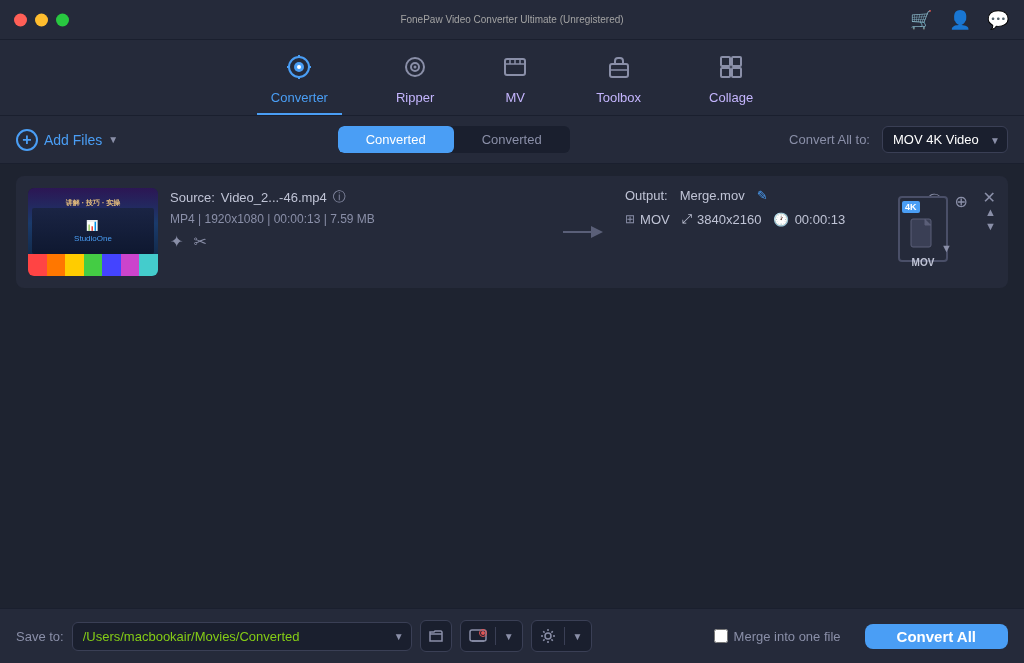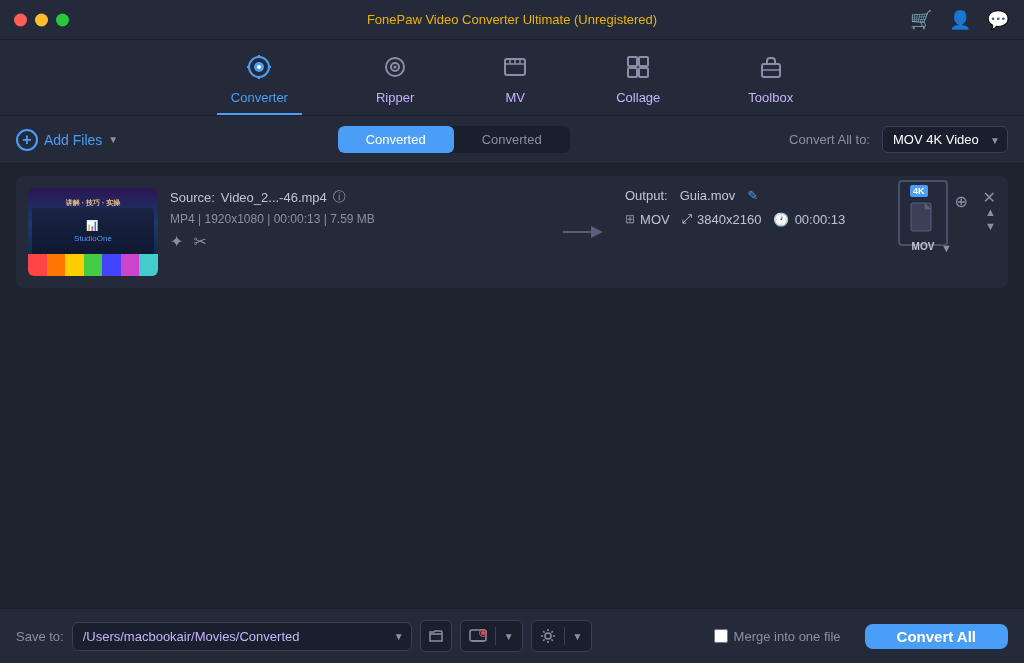--- a/index.html
+++ b/index.html
@@ -33,43 +33,43 @@
     }
     .traffic-light {
       width: 13px;
       height: 13px;
       border-radius: 50%;
     }
     .tl-red { background: #ff5f57; }
     .tl-yellow { background: #ffbd2e; }
     .tl-green { background: #28c840; }
     #app-title {
-      color: #eab308;
-      font-size: 13px;
+      color: #a3a3a3;
+      font-size: 10px;
     }
     #header-icons {
       position: absolute;
       right: 14px;
       top: 50%;
       transform: translateY(-50%);
       display: flex;
       gap: 16px;
       color: #8a8fa8;
     }
     #header-icons span {
       font-size: 18px;
       cursor: pointer;
     }
 
     
     #nav {
       background: #252a3a;
       display: flex;
       justify-content: center;
-      gap: 60px;
+      gap: 40px;
       padding: 8px 0 0 0;
       border-bottom: 1px solid #1a1f2e;
     }
     .nav-item {
       display: flex;
       flex-direction: column;
       align-items: center;
       gap: 4px;
       padding: 6px 14px 8px;
       cursor: pointer;
@@ -377,31 +377,31 @@
     .dropdown-badge::after {
       content: '▼';
       font-size: 9px;
       color: #8a8fa8;
     }
 
     
     .format-thumb {
       position: absolute;
       right: 60px;
-      top: 4px;
+      top: 20px;
       width: 50px;
       height: 66px;
       border: 2px solid #4a4f68;
       border-radius: 4px;
       background: #252a3a;
       display: flex;
       flex-direction: column;
       align-items: center;
       justify-content: flex-start;
-      padding: 3px 10px;
+      padding: 3px 2px;
       font-size: 9px;
     }
     .format-thumb-4k {
       background: #4a9ef5;
       color: #fff;
       font-size: 9px;
       font-weight: bold;
       padding: 1px 3px;
       border-radius: 2px;
       align-self: flex-start;
@@ -446,21 +446,21 @@
       white-space: nowrap;
     }
     .path-select-wrapper {
       position: relative;
       flex: 1;
       max-width: 340px;
     }
     #path-select {
       width: 100%;
       background: #1a1f2e;
-      color: #c4b5fd;
+      color: #84cc16;
       border: 1px solid #3a3f55;
       border-radius: 6px;
       padding: 6px 28px 6px 10px;
       font-size: 13px;
       cursor: pointer;
       appearance: none;
       -webkit-appearance: none;
     }
     .path-select-wrapper::after {
       content: '▼';
@@ -588,37 +588,37 @@
         <path d="M8 5 L8 10" stroke="#8a8fa8" stroke-width="1.5"></path>
         <path d="M13 5 L13 10" stroke="#8a8fa8" stroke-width="1.5"></path>
         <path d="M18 5 L18 10" stroke="#8a8fa8" stroke-width="1.5"></path>
       </svg>
     </span>
     <span>MV</span>
   </div>
   <div class="nav-item">
     <span class="nav-icon">
       <svg width="26" height="26" viewBox="0 0 26 26" fill="none">
+        <rect x="4" y="10" width="18" height="13" rx="2" stroke="#8a8fa8" stroke-width="2" fill="none"></rect>
+        <path d="M9 10 L9 7 C9 5.3 10.3 4 12 4 L14 4 C15.7 4 17 5.3 17 7 L17 10" stroke="#8a8fa8" stroke-width="2" fill="none"></path>
+        <path d="M4 16 L22 16" stroke="#8a8fa8" stroke-width="1.5"></path>
+      </svg>
+    </span>
+    <span>Toolbox</span>
+  </div>
+  <div class="nav-item">
+    <span class="nav-icon">
+      <svg width="26" height="26" viewBox="0 0 26 26" fill="none">
         <rect x="3" y="3" width="9" height="9" rx="1" stroke="#8a8fa8" stroke-width="2" fill="none"></rect>
         <rect x="14" y="3" width="9" height="9" rx="1" stroke="#8a8fa8" stroke-width="2" fill="none"></rect>
         <rect x="3" y="14" width="9" height="9" rx="1" stroke="#8a8fa8" stroke-width="2" fill="none"></rect>
         <rect x="14" y="14" width="9" height="9" rx="1" stroke="#8a8fa8" stroke-width="2" fill="none"></rect>
       </svg>
     </span>
     <span>Collage</span>
-  </div>
-  <div class="nav-item">
-    <span class="nav-icon">
-      <svg width="26" height="26" viewBox="0 0 26 26" fill="none">
-        <rect x="4" y="10" width="18" height="13" rx="2" stroke="#8a8fa8" stroke-width="2" fill="none"></rect>
-        <path d="M9 10 L9 7 C9 5.3 10.3 4 12 4 L14 4 C15.7 4 17 5.3 17 7 L17 10" stroke="#8a8fa8" stroke-width="2" fill="none"></path>
-        <path d="M4 16 L22 16" stroke="#8a8fa8" stroke-width="1.5"></path>
-      </svg>
-    </span>
-    <span>Toolbox</span>
   </div>
 </div>
 
 <div id="toolbar">
   <button id="add-files-btn">
     <div class="plus-icon">+</div>
     <span>Add Files</span>
     <span style="color:#8a8fa8; font-size:10px;">▼</span>
   </button>
   <div class="tab-group">
@@ -673,21 +673,21 @@
     <div class="arrow-area">
       <svg width="40" height="24" viewBox="0 0 40 24">
         <line x1="0" y1="12" x2="32" y2="12" stroke="#5a5f78" stroke-width="2"></line>
         <polygon points="28,6 40,12 28,18" fill="#5a5f78"></polygon>
       </svg>
     </div>
 
     <div class="output-section">
       <div class="output-header">
         <span>Output:</span>
-        <span>Guia.mov</span>
+        <span>Merge.mov</span>
         <span class="output-edit-icon">✎</span>
       </div>
       <div class="output-info-row">
         <div class="output-format-badge">
           <span class="format-icon">⊞</span>
           <span>MOV</span>
         </div>
         <div class="output-res">
           <span>⤢</span>
           <span>3840x2160</span>

